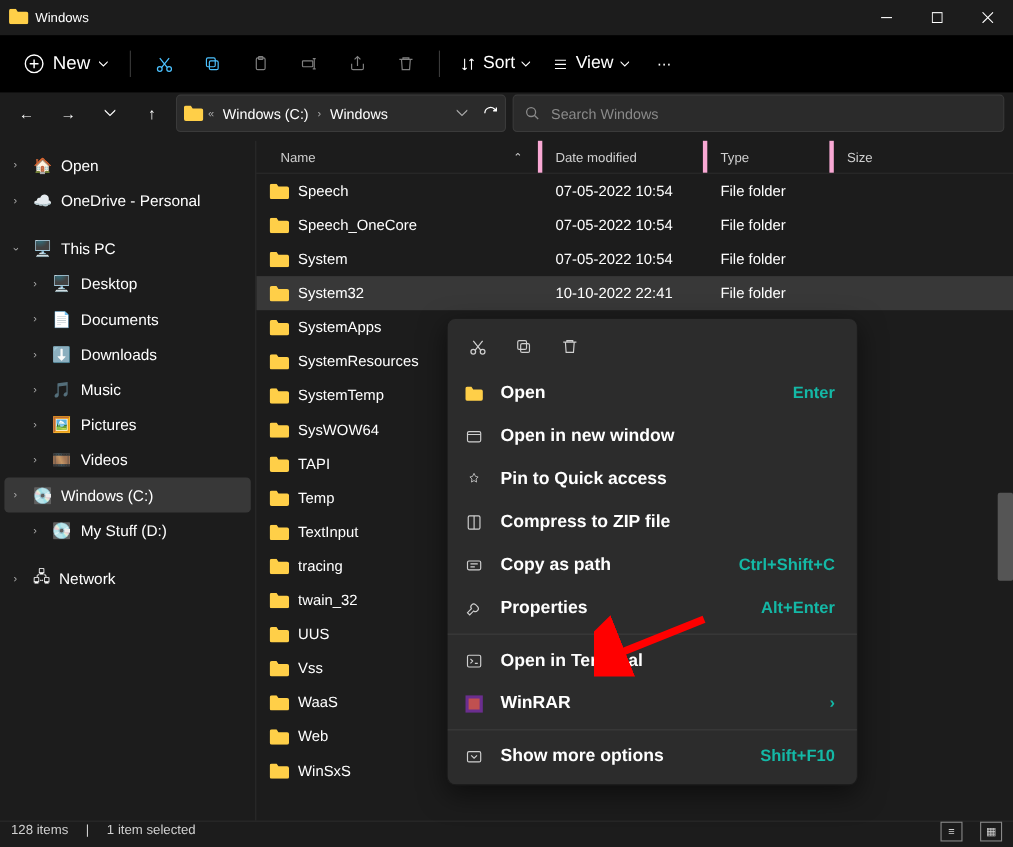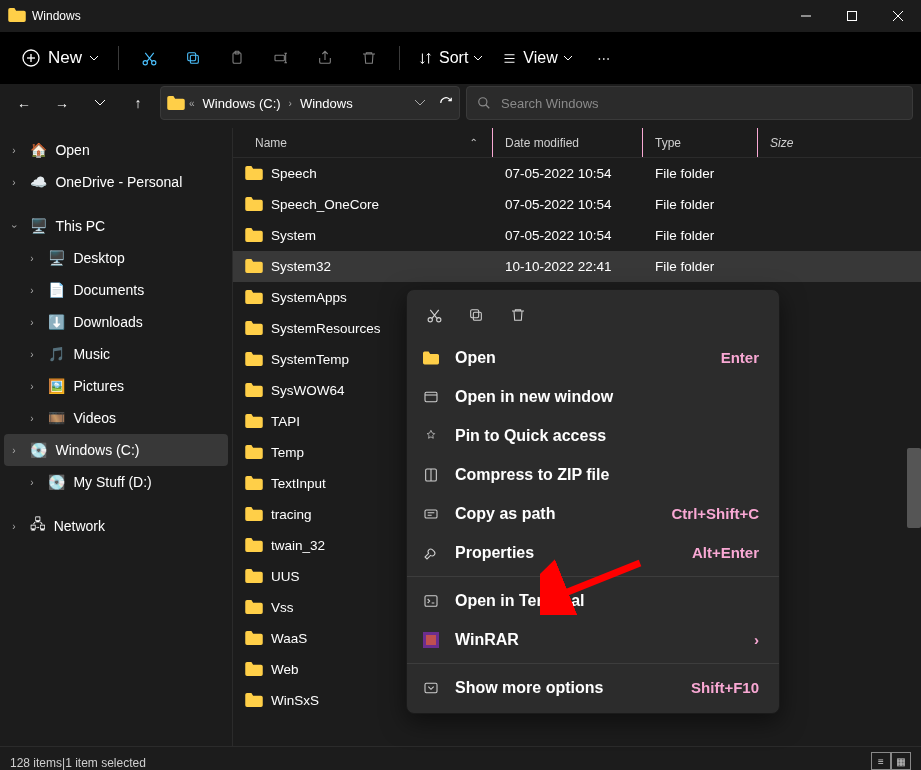--- a/index.html
+++ b/index.html
@@ -86,38 +86,38 @@
 .side-item.sel .exp { margin-left: 0; }
 .content { flex: 1; display: flex; flex-direction: column; border-left: 1px solid #2b2b2b; }
 .cols {
   display: grid;
   grid-template-columns: 260px 150px 115px 1fr;
   height: 30px;
   align-items: center;
   border-bottom: 1px solid #2b2b2b;
   font-size: 12px; color: #cfcfcf;
 }
-.cols > div { padding-left: 12px; border-right: 1px solid #f9a8d4; height: 100%; display: flex; align-items: center; gap: 12px; }
-.cols > div:last-child { border-right: none; font-style: italic; }
+.cols > div { padding-left: 12px; border-right: 4px solid #f9a8d4; height: 100%; display: flex; align-items: center; gap: 12px; }
+.cols > div:last-child { border-right: none; }
 .rows { flex: 1; overflow: hidden; }
 .row {
   display: grid;
   grid-template-columns: 260px 150px 115px 1fr;
   height: 31px; align-items: center;
   font-size: 13.5px;
 }
 .row.sel { background: #383838; }
 .row > div { padding-left: 12px; white-space: nowrap; }
-.row .namecell { display: flex; align-items: flex-start; gap: 8px; }
+.row .namecell { display: flex; align-items: flex-end; gap: 8px; }
 .statusbar {
   height: 24px;
   background: #1c1c1c;
   border-top: 1px solid #2b2b2b;
-  display: flex; align-items: flex-end;
-  padding: 0 10px; gap: 0;
+  display: flex; align-items: flex-start;
+  padding: 0 10px; gap: 16px;
   font-size: 12px; color: #cfcfcf;
 }
 .statusbar .spacer { flex: 1; }
 .view-toggle { width: 20px; height: 18px; border: 1px solid #888; display: flex; align-items: center; justify-content: center; font-size: 10px; }
 
 
 .ctx {
   position: absolute;
   left: 406px; top: 289px;
   width: 374px;
@@ -130,21 +130,21 @@
 }
 .ctx-icons { display: flex; gap: 8px; padding: 6px 10px 8px 10px; }
 .ctx-iconbtn { width: 34px; height: 30px; display: flex; align-items: center; justify-content: center; color: #cfcfcf; border-radius: 4px; }
 .ctx-item {
   display: flex; align-items: center; gap: 14px;
   height: 39px; padding: 0 20px 0 14px;
   font-size: 16px;
 }
 .ctx-item .ci-icon { width: 20px; display: flex; justify-content: center; color: #cfcfcf; }
 .ctx-item .ci-label { flex: 1; }
-.ctx-item .ci-accel { color: #f9a8d4; font-size: 15px; }
+.ctx-item .ci-accel { color: #14b8a6; font-size: 15px; }
 .ctx-sep { height: 1px; background: #3d3d3d; margin: 4px 0; }
 
 .scrollbar { position: absolute; right: 0; top: 448px; width: 14px; height: 80px; background: #555; border-radius: 2px; }
 
 
 .folder-svg { width: 18px; height: 14px; }
 
 
 .arrow {
   position: absolute;

